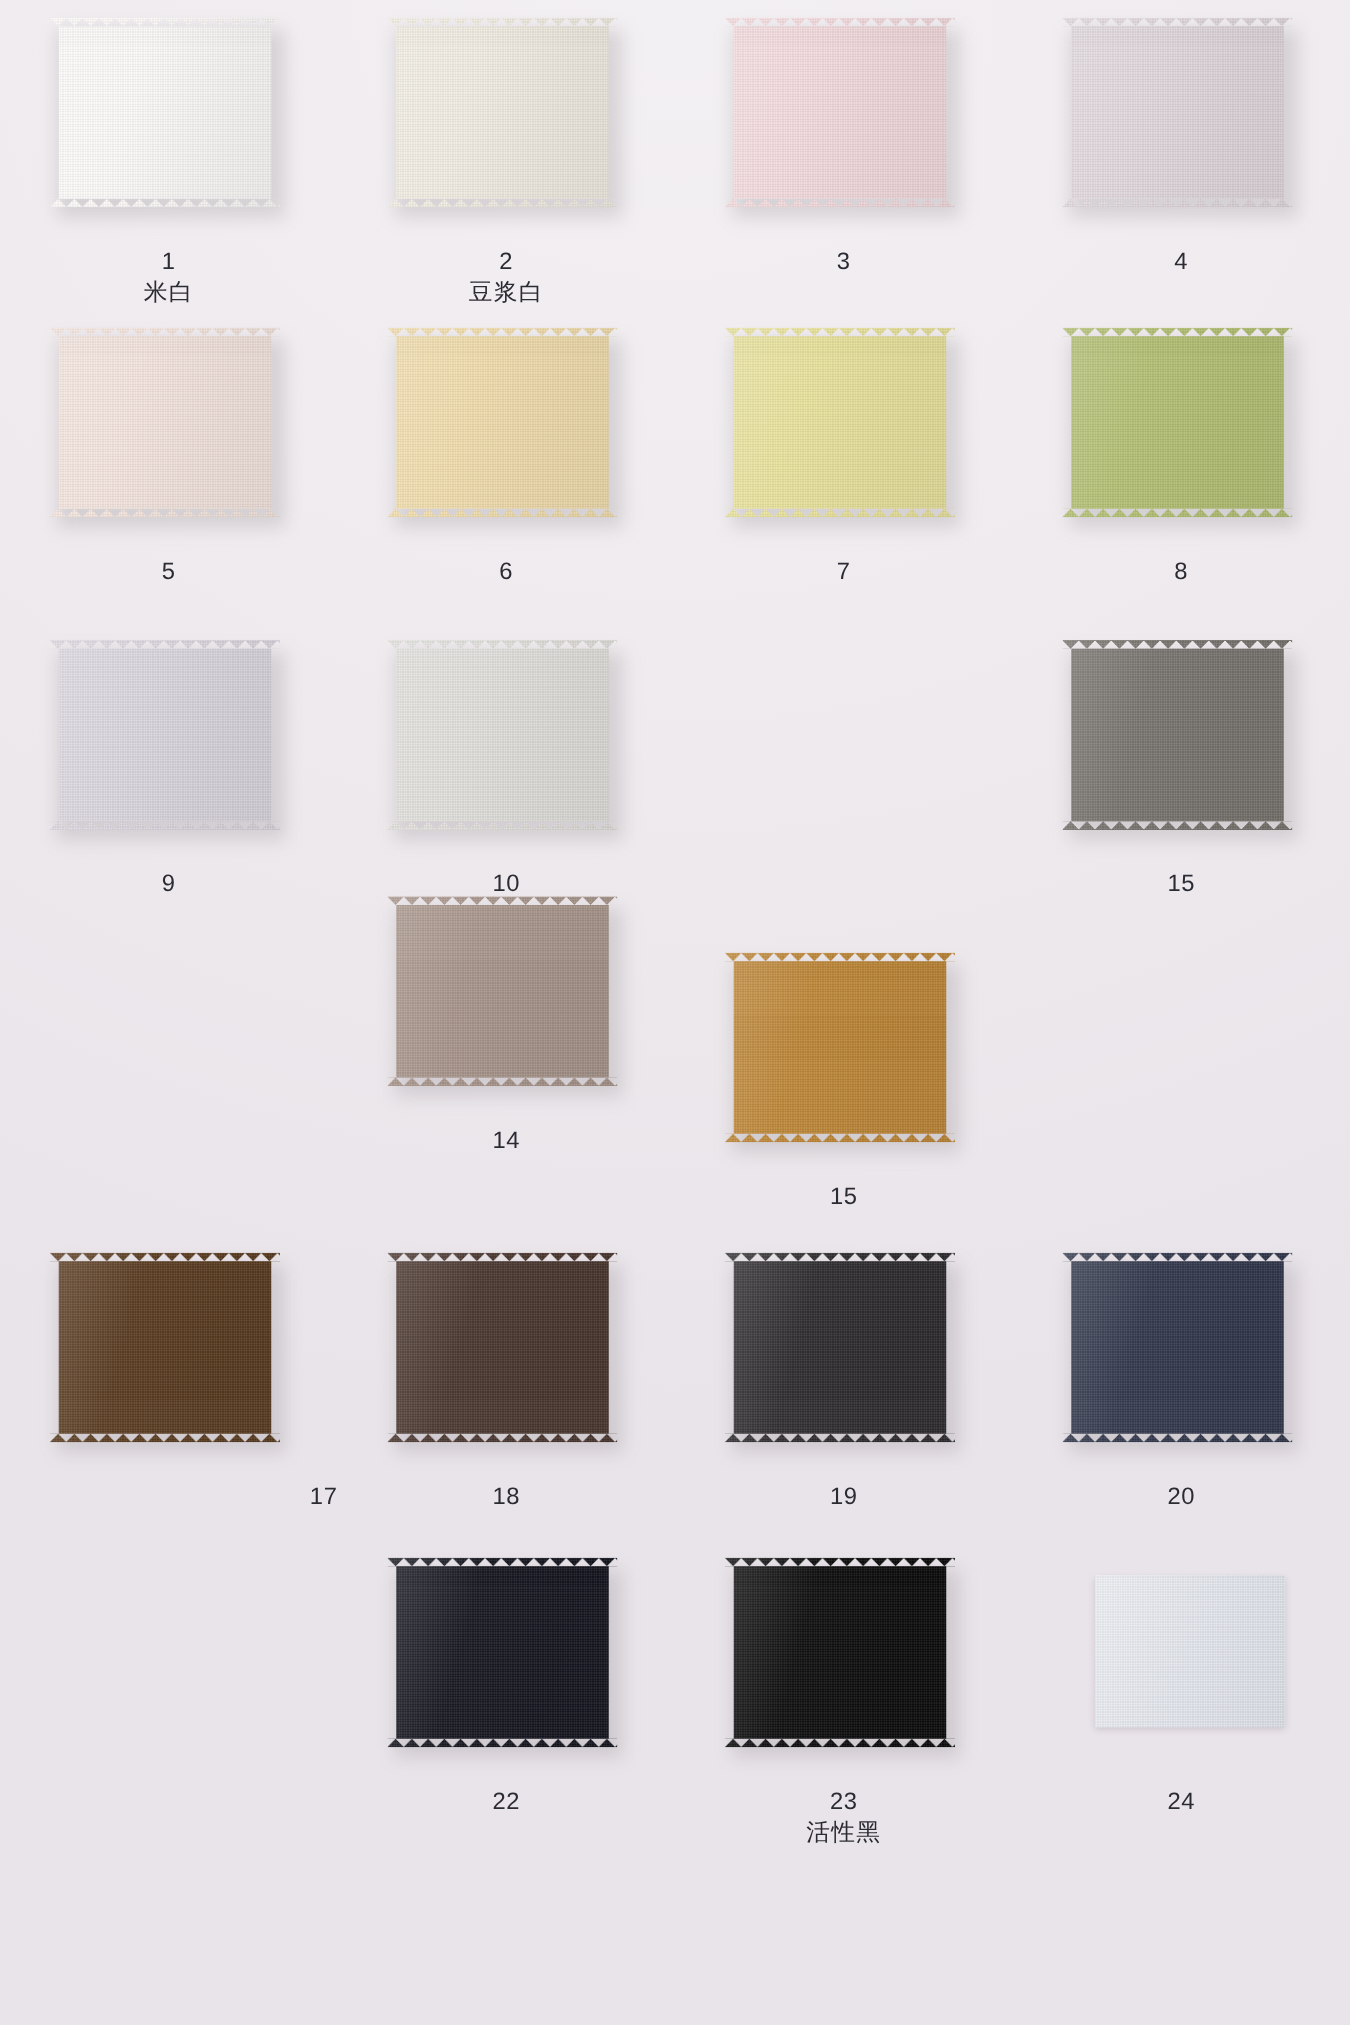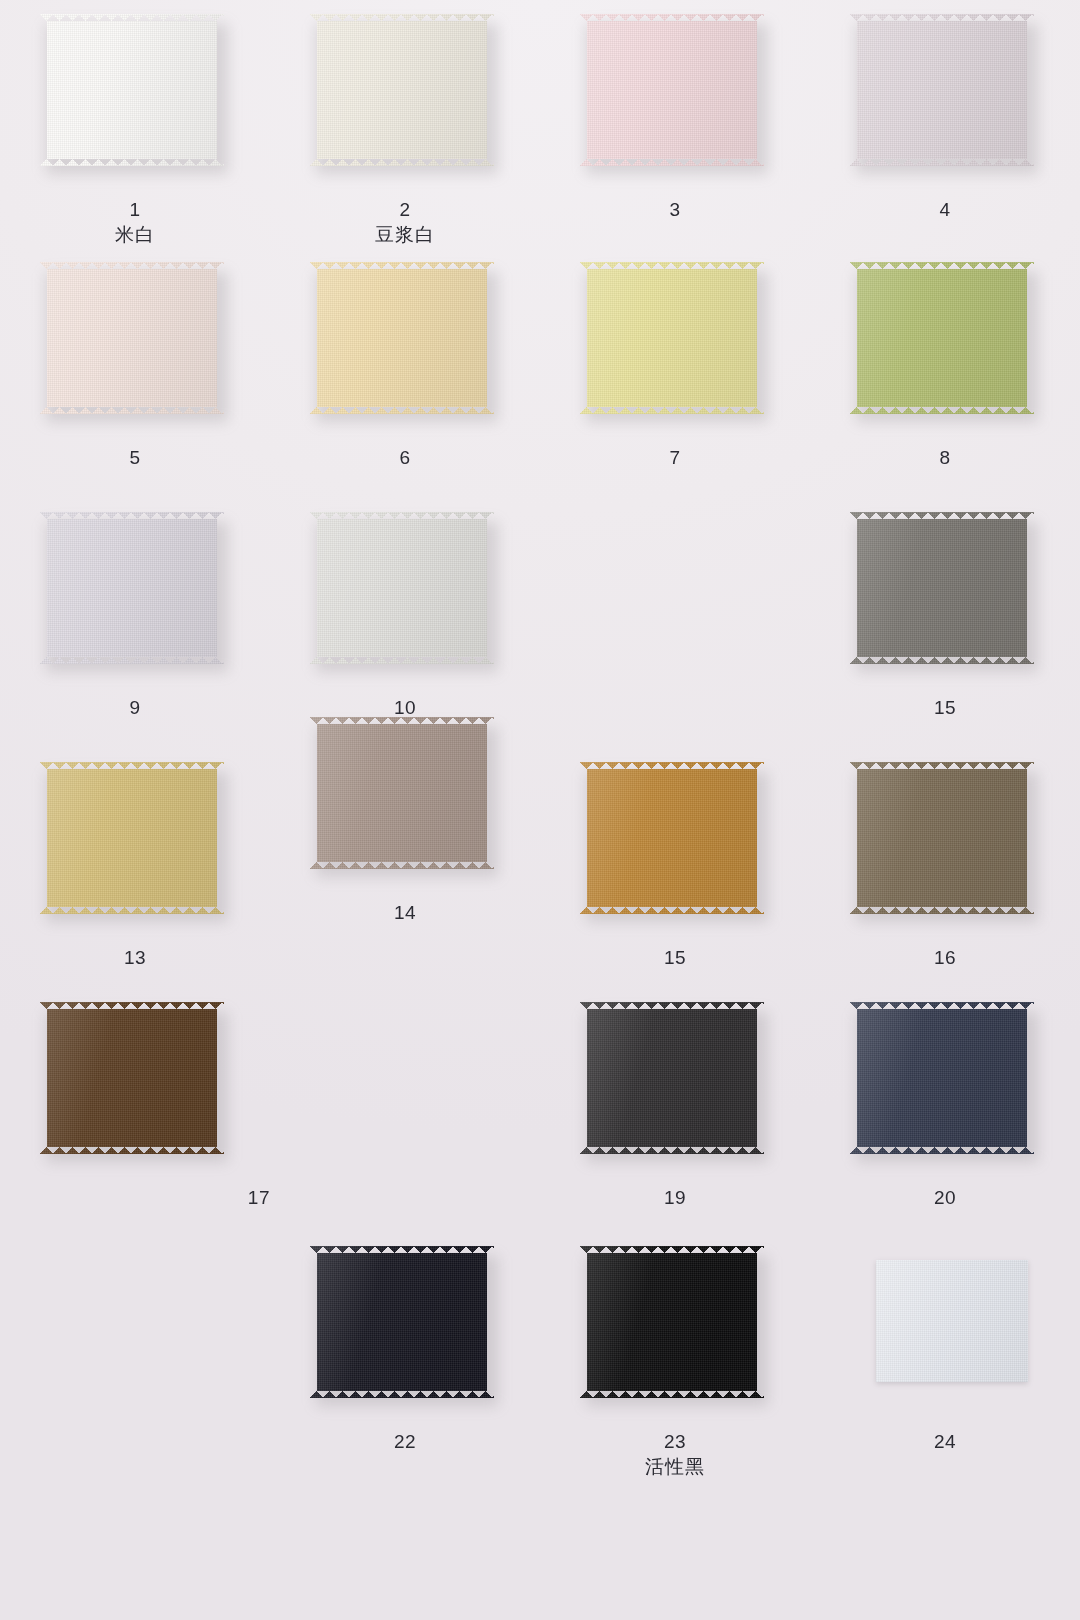--- a/index.html
+++ b/index.html
@@ -219,54 +219,47 @@
         </div>
         <div class="chip-number">10</div>
       </div>
       <div class="swatch-cell" style="left: 810px; top: 512px;">
         <div class="chip-wrap">
           <div class="chip-shadow"></div>
           <div class="chip" title="#787570" style="background-color: rgb(120, 117, 112);"></div>
         </div>
         <div class="chip-number">15</div>
       </div>
-      <div class="swatch-cell" style="left: 0px; top: 762px;">
-        <div class="chip-wrap">
-          <div class="chip-shadow"></div>
-          <div class="chip" title="#d5bf79" style="background-color: rgb(213, 191, 121);"></div>
-        </div>
-        <div class="chip-number">13</div>
-      </div>
       <div class="swatch-cell" style="left: 270px; top: 717px;">
         <div class="chip-wrap">
           <div class="chip-shadow"></div>
           <div class="chip" title="#a8958b" style="background-color: rgb(168, 149, 139);"></div>
         </div>
         <div class="chip-number">14</div>
       </div>
       <div class="swatch-cell" style="left: 540px; top: 762px; text-align: center;">
         <div class="chip-wrap">
           <div class="chip-shadow"></div>
           <div class="chip" title="#bd8636" style="background-color: rgb(189, 134, 54);"></div>
         </div>
         <div class="chip-number">15</div>
       </div>
-      <div class="swatch-cell" style="left: 810px; top: 762px;">
-        <div class="chip-wrap">
-          <div class="chip-shadow"></div>
-          <div class="chip" title="#796a53" style="background-color: rgb(121, 106, 83);"></div>
-        </div>
-        <div class="chip-number">16</div>
-      </div>
       <div class="swatch-cell" style="left: 0px; top: 1002px; text-align: right;">
         <div class="chip-wrap">
           <div class="chip-shadow"></div>
           <div class="chip" title="#5a3c21" style="background-color: rgb(90, 60, 33);"></div>
         </div>
         <div class="chip-number">17</div>
+      </div>
+      <div class="swatch-cell" style="left: 270px; top: 1002px;">
+        <div class="chip-wrap">
+          <div class="chip-shadow"></div>
+          <div class="chip" title="#4a372f" style="background-color: rgb(74, 55, 47);"></div>
+        </div>
+        <div class="chip-number">18</div>
       </div>
       <div class="swatch-cell" style="left: 540px; top: 1002px;">
         <div class="chip-wrap">
           <div class="chip-shadow"></div>
           <div class="chip" title="#2e2c2e" style="background-color: rgb(46, 44, 46);"></div>
         </div>
         <div class="chip-number">19</div>
       </div>
       <div class="swatch-cell" style="left: 810px; top: 1002px;">
         <div class="chip-wrap">

